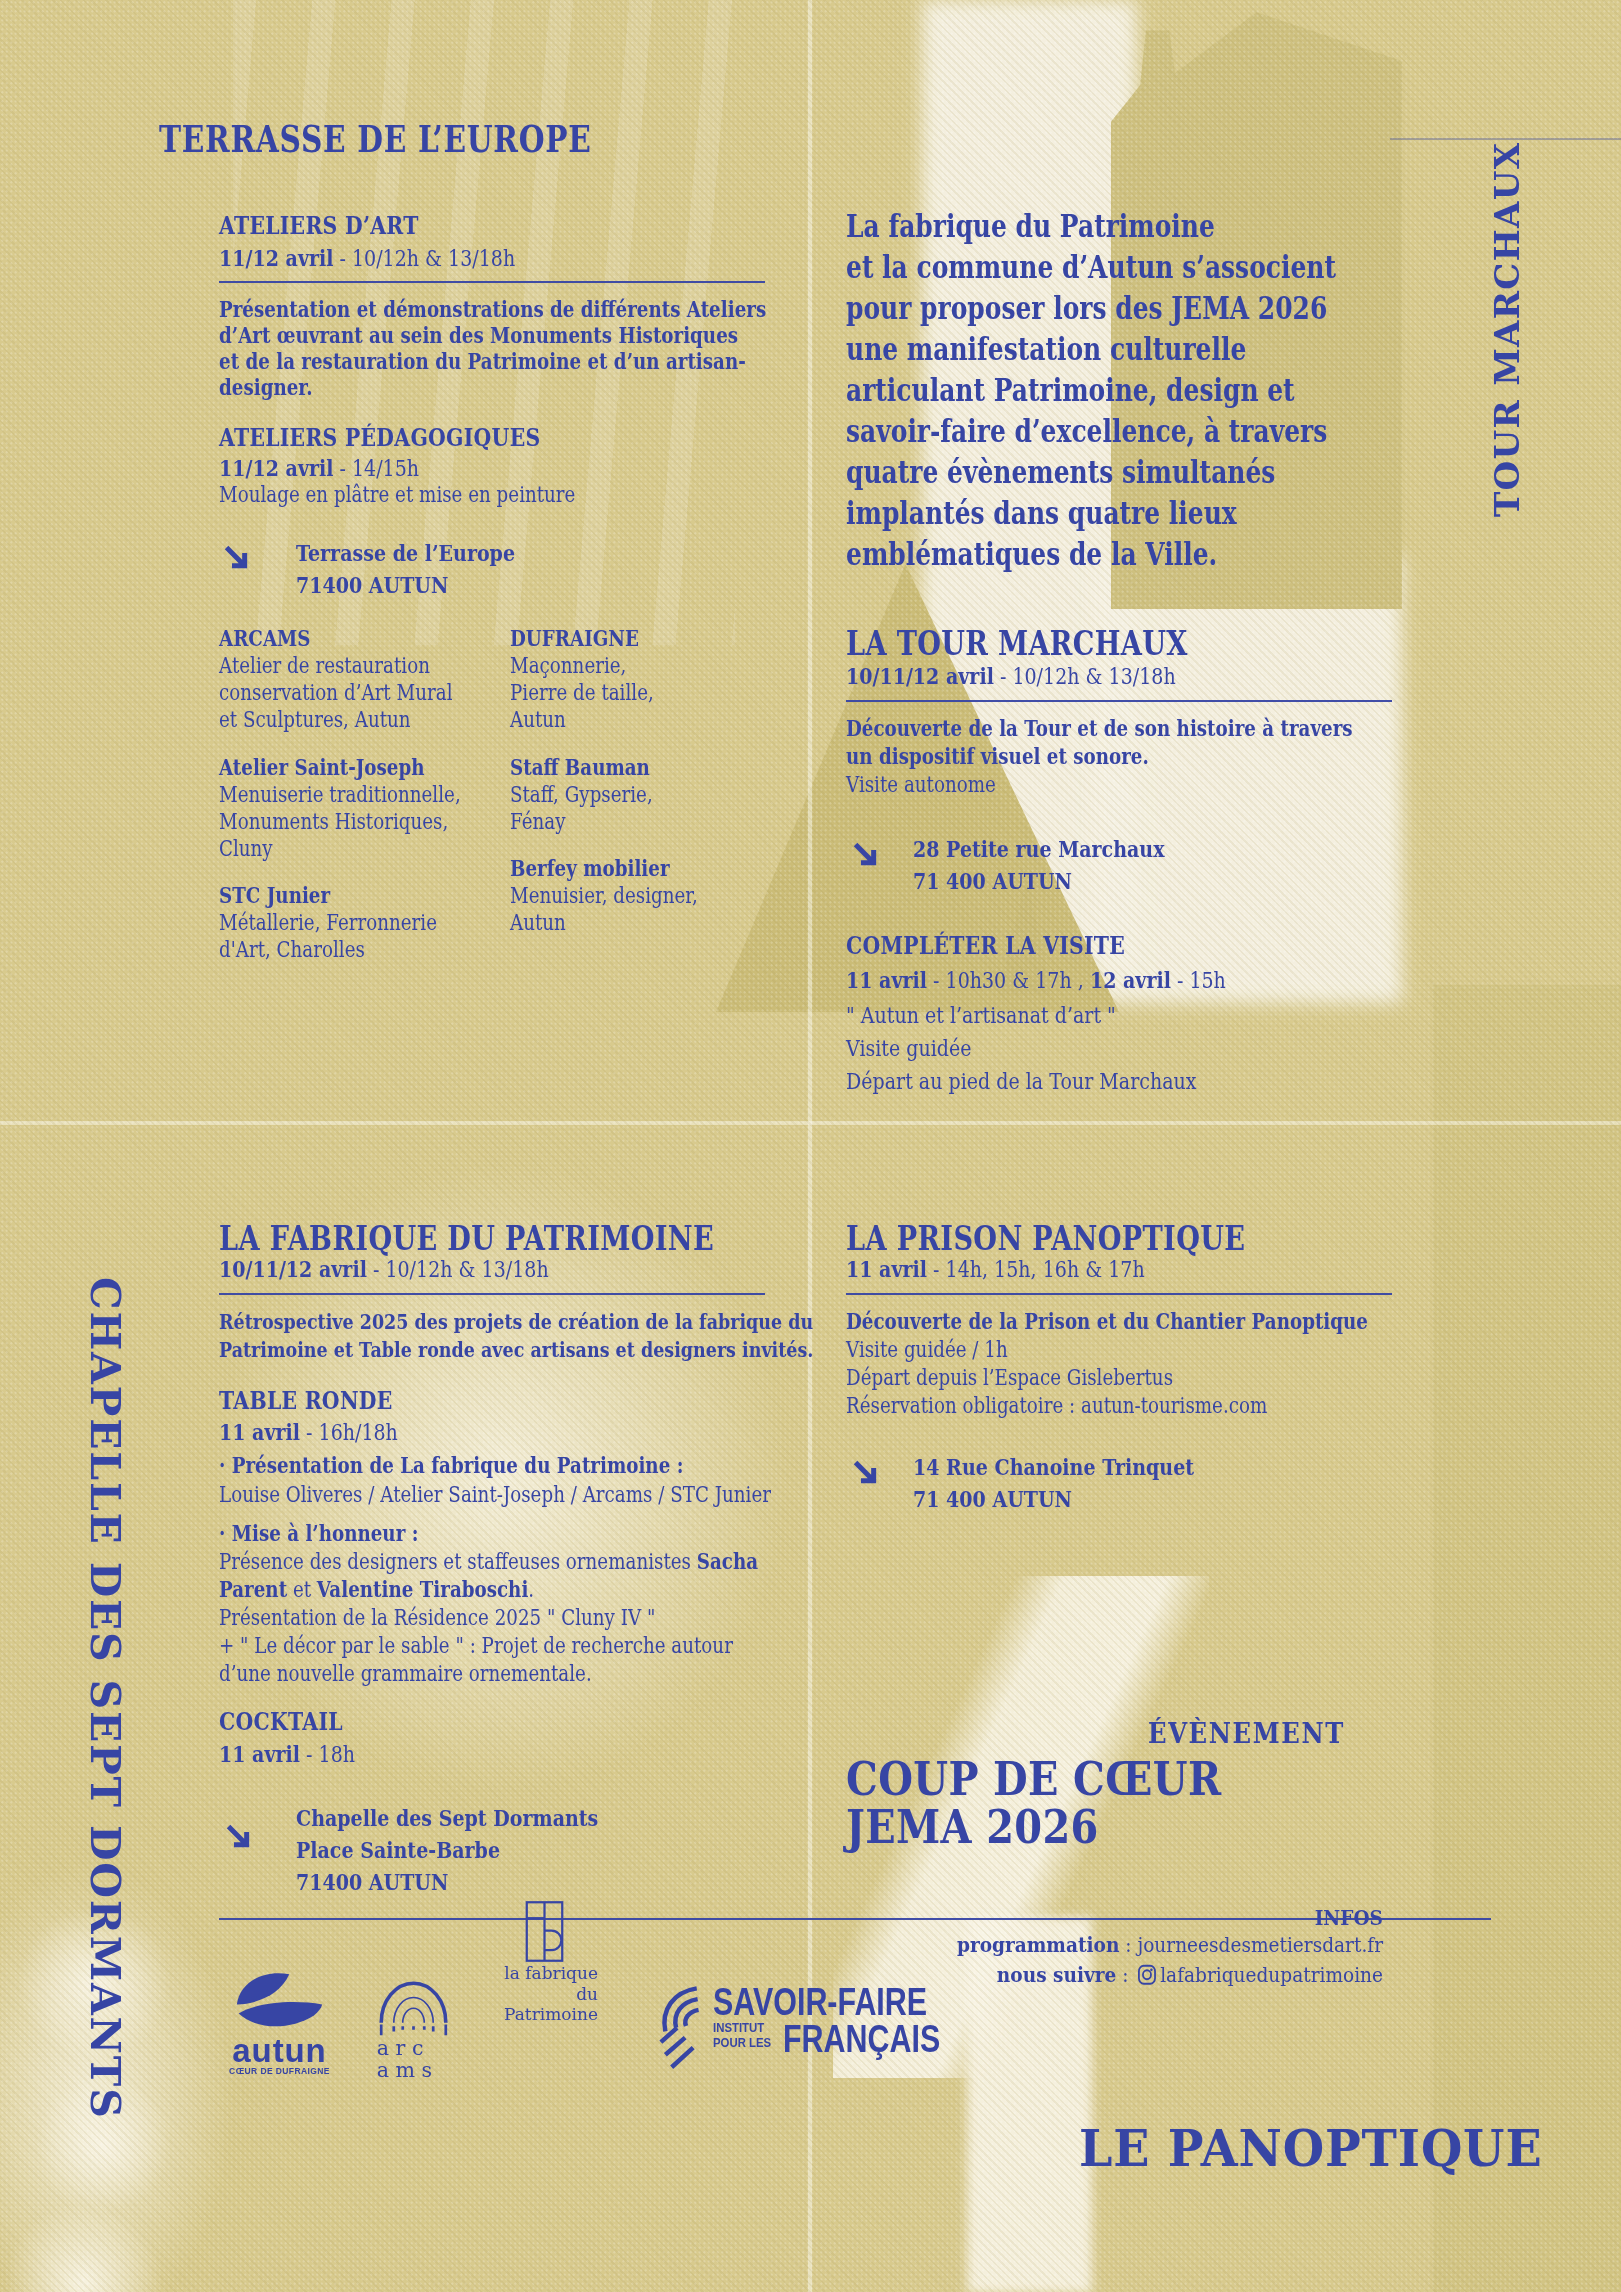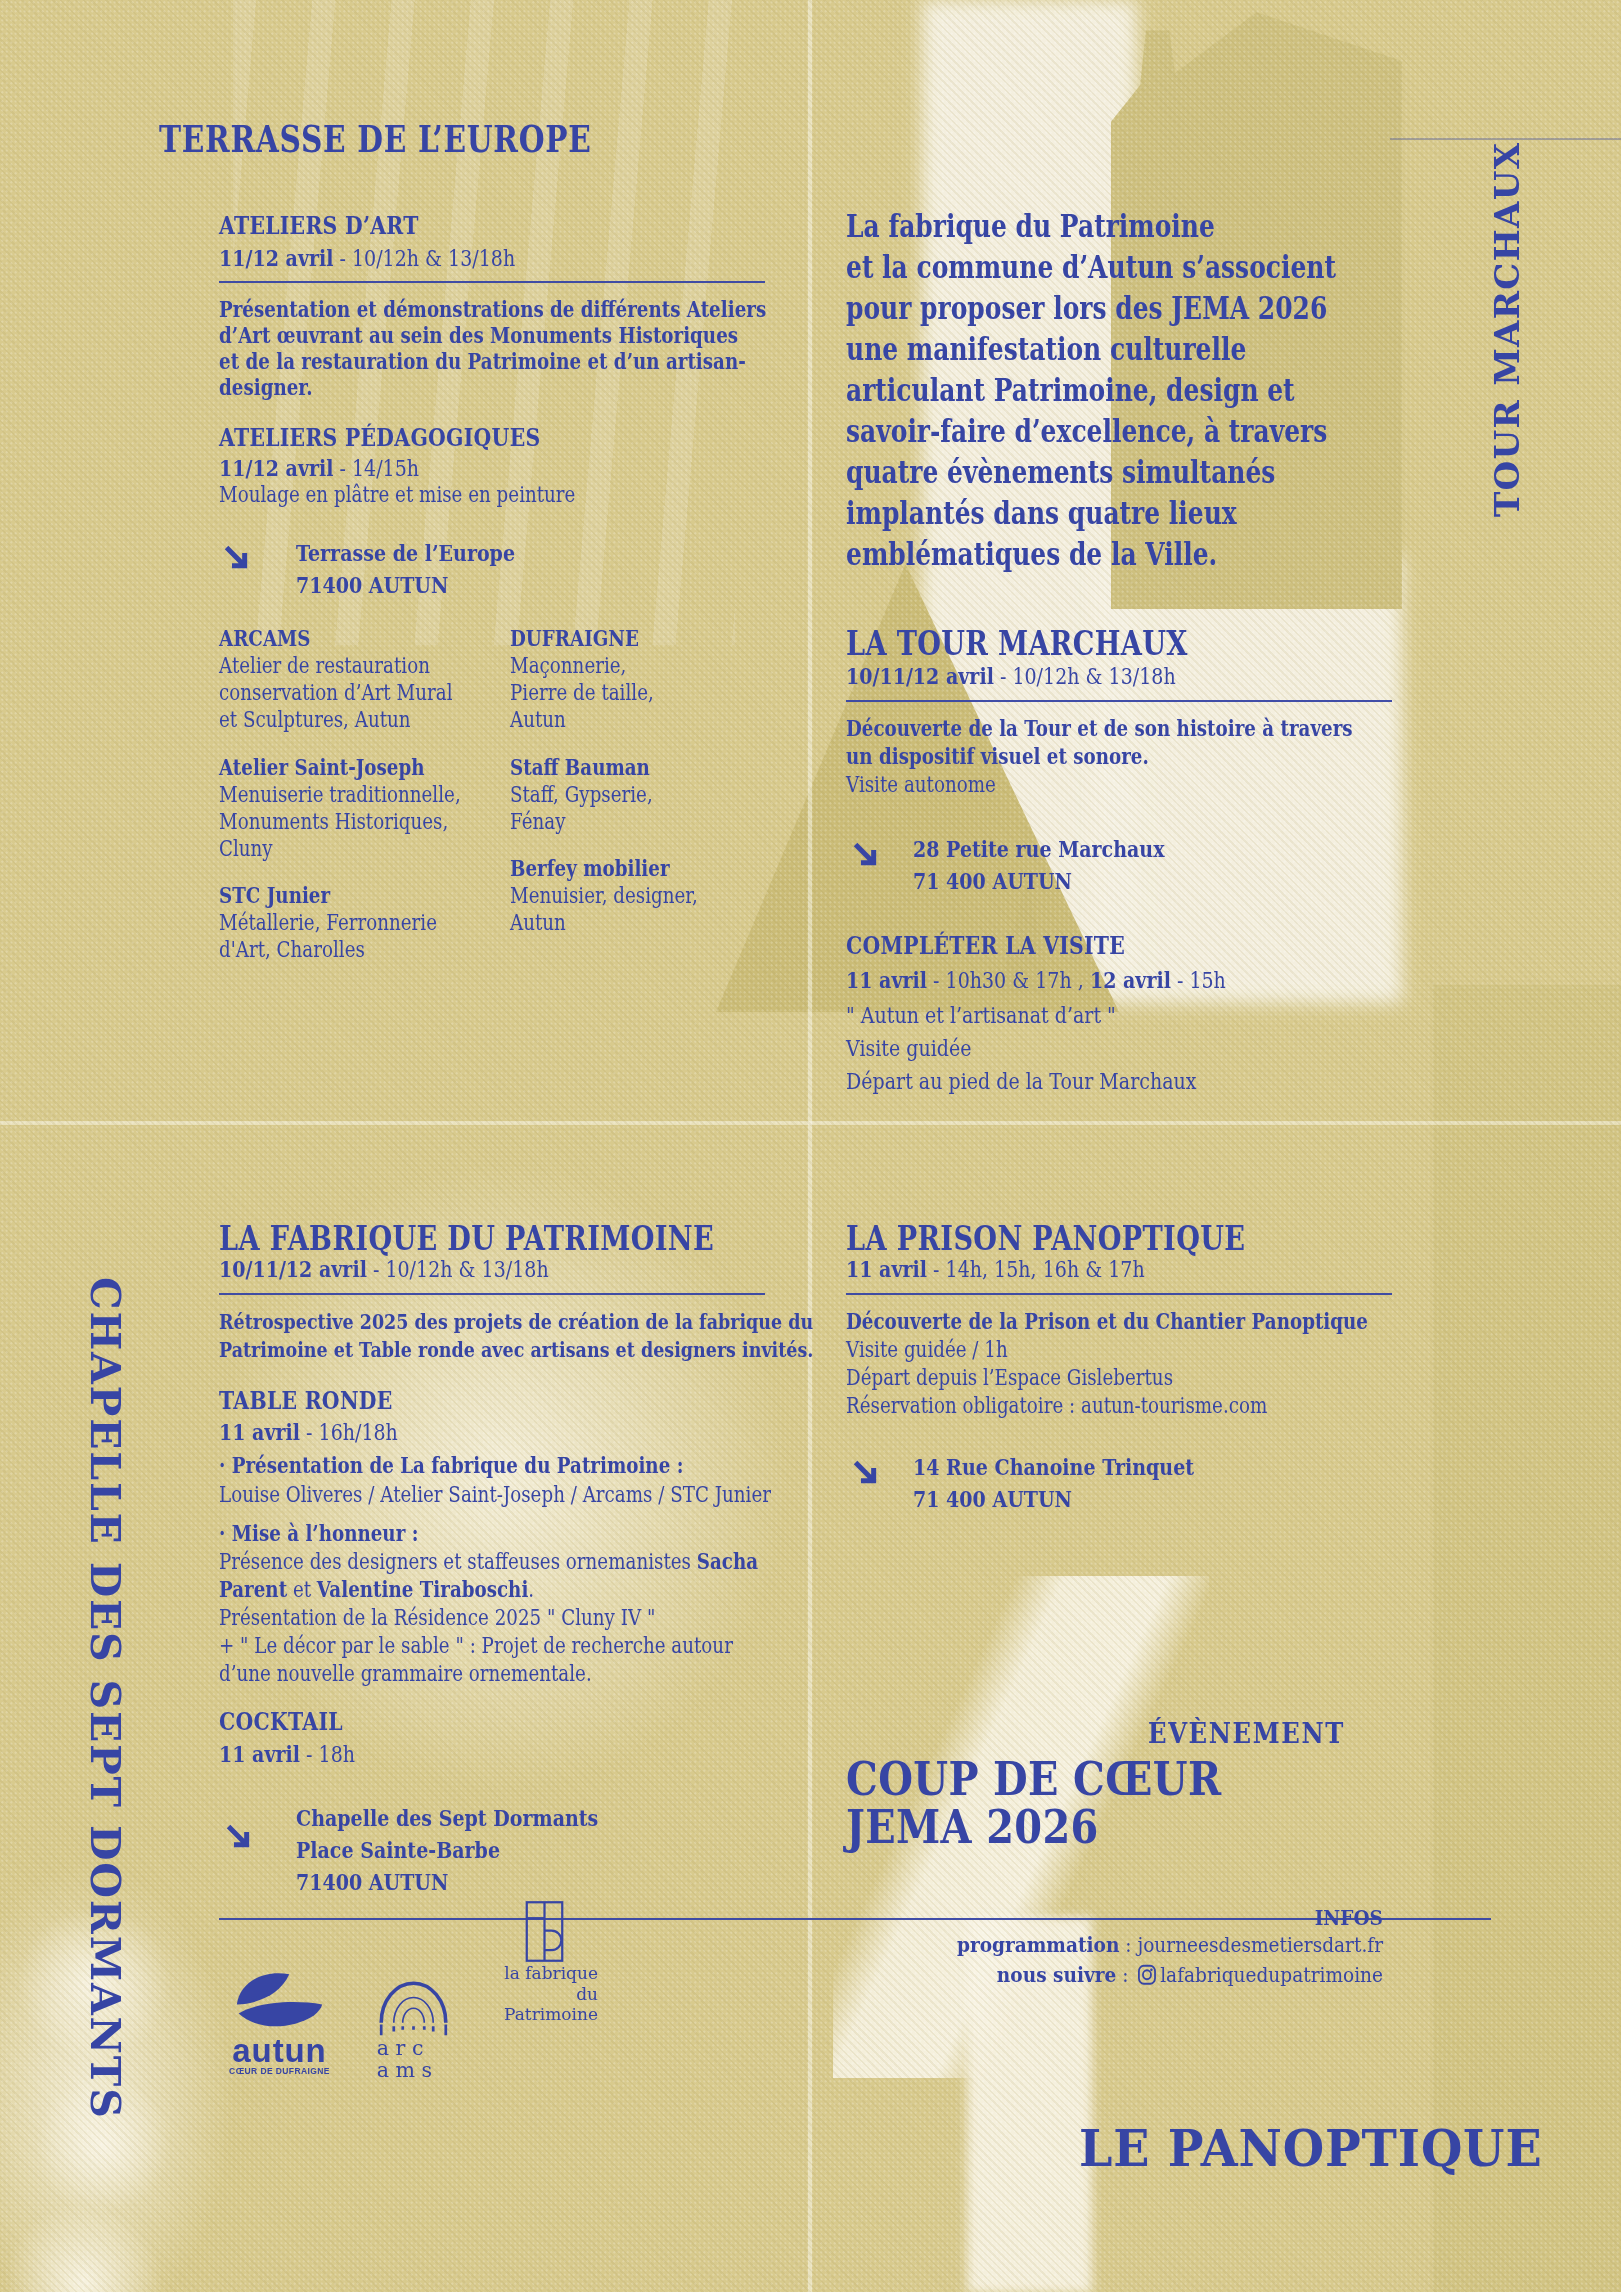--- a/index.html
+++ b/index.html
@@ -255,20 +255,38 @@
       <svg width="39" height="63" viewBox="0 0 44 70" style="display:block;margin:0 auto">
         <rect x="2" y="2" width="40" height="66" fill="none" stroke="#3745a4" stroke-width="2.5"></rect>
         <line x1="22" y1="2" x2="22" y2="68" stroke="#3745a4" stroke-width="2.5"></line>
         <line x1="2" y1="20" x2="22" y2="20" stroke="#3745a4" stroke-width="2.5"></line>
         <path d="M22 34 h8 a11 11 0 0 1 0 22 h-8" fill="none" stroke="#3745a4" stroke-width="2.5"></path>
       </svg>
       <div class="fab-text pre">la fabrique
 du Patrimoine</div>
     </div>
 
+    <div class="abs" style="left:659px;top:1983px;display:flex;align-items:flex-start">
+      <svg width="45" height="95" viewBox="0 0 50 106" style="display:block">
+        <path d="M42 6 C16 10 2 30 7 54" fill="none" stroke="#3745a4" stroke-width="5"></path>
+        <path d="M43 18 C25 21 15 34 19 50" fill="none" stroke="#3745a4" stroke-width="5"></path>
+        <path d="M44 30 C33 32 27 40 30 48" fill="none" stroke="#3745a4" stroke-width="5"></path>
+        <path d="M2 66 L20 50 M7 80 L29 61 M14 94 L38 72" fill="none" stroke="#3745a4" stroke-width="5"></path>
+      </svg>
+      <div style="margin-left:9px">
+        <div><span class="sf-big">SAVOIR-FAIRE</span></div>
+        <div style="display:flex;align-items:flex-start">
+          <div style="display:flex;flex-direction:column">
+            <span class="sf-small">INSTITUT</span>
+            <span class="sf-small">POUR LES</span>
+          </div>
+          <span class="sf-big" style="margin-left:1.8px">FRANÇAIS</span>
+        </div>
+      </div>
+    </div>
 
     <div class="abs" style="left:846px;top:1906px;width:537px;text-align:right">
       <div class="infos-h">INFOS</div>
       <div class="infos-line"><b>programmation</b><span> : </span><span>journeesdesmetiersdart.fr</span></div>
       <div class="infos-line"><b>nous suivre</b><span> : </span><svg class="ig" width="21.5" height="21.5" viewBox="0 0 24 24">
             <rect x="2" y="2" width="20" height="20" rx="6" fill="none" stroke="#3745a4" stroke-width="2.2"></rect>
             <circle cx="12" cy="12" r="5" fill="none" stroke="#3745a4" stroke-width="2.2"></circle>
             <circle cx="17.5" cy="6.5" r="1.5" fill="#3745a4"></circle>
           </svg><span>lafabriquedupatrimoine</span></div>
     </div>

